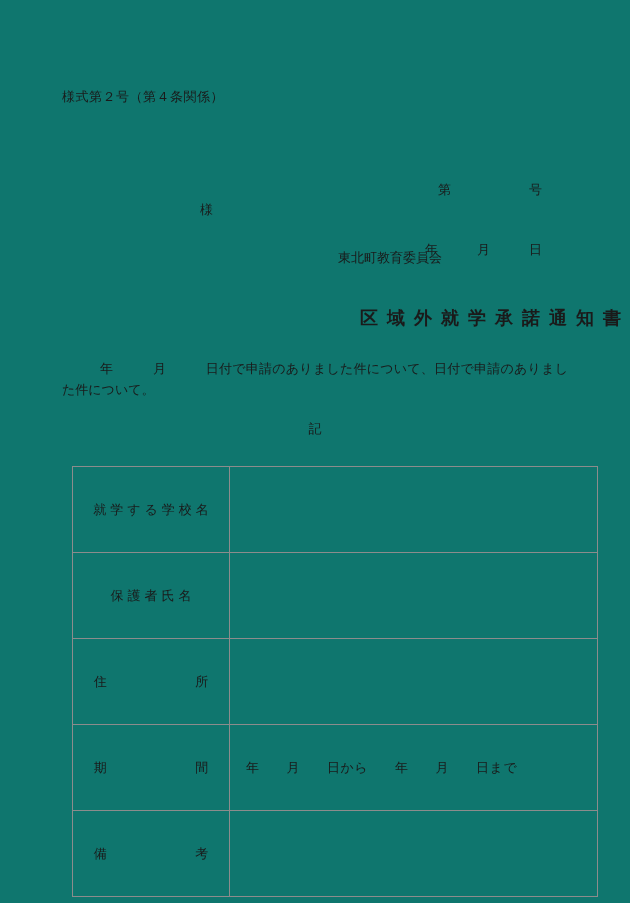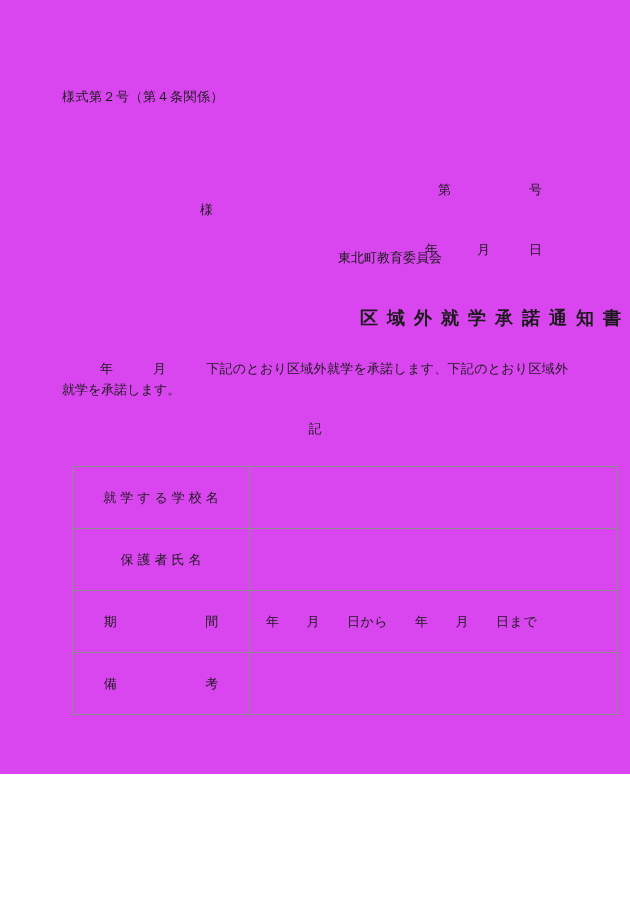--- a/index.html
+++ b/index.html
@@ -7,22 +7,22 @@
     padding: 0;
     background: #ffffff;
   }
   body {
     font-family: "Liberation Serif", "DejaVu Serif", serif;
     color: #1a1a1a;
   }
   #page {
     position: relative;
     width: 630px;
-    height: 774px;
-    background: #d946ef;
+    height: 903px;
+    background: #0f766e;
     overflow: hidden;
   }
 
   
   .form-no {
     position: absolute;
     left: 62px;
     top: 88px;
     font-size: 13px;
     letter-spacing: 0.5px;
@@ -105,25 +105,25 @@
   }
   .form-table td {
     border: 1px solid #8c8c8c;
     height: 53px;
     font-size: 13px;
     padding: 0;
     vertical-align: middle;
   }
   .form-table td.label {
     width: 148px;
-    padding: 0 14px;
+    padding: 0 4px;
   }
   .form-table td.value {
     width: 335px;
-    padding: 4px 16px;
+    padding: 16px 16px;
   }
   .lbl-tracked {
     display: block;
     text-align: center;
     letter-spacing: 4px;
     text-indent: 4px;
     white-space: pre;
   }
   .lbl-plain {
     display: block;
@@ -149,21 +149,21 @@
     <div>第　　　　　　号</div>
     <div>年　　　月　　　日</div>
   </div>
 
   <div class="addressee">様</div>
 
   <div class="issuer">東北町教育委員会</div>
 
   <div class="doc-title">区域外就学承諾通知書</div>
 
-  <div class="body-para">年　　　月　　　下記のとおり区域外就学を承諾します、下記のとおり区域外就学を承諾します。</div>
+  <div class="body-para">年　　　月　　　日付で申請のありました件について、日付で申請のありました件について。</div>
 
   <div class="ki-mark">記</div>
 
   <table class="form-table">
     <tbody>
       <tr>
         <td class="label">
           <span class="lbl-tracked">就学する学校名</span>
         </td>
         <td class="value">
@@ -173,20 +173,28 @@
       <tr>
         <td class="label">
           <span class="lbl-tracked">保護者氏名</span>
         </td>
         <td class="value">
           <span></span>
         </td>
       </tr>
       <tr>
         <td class="label">
+          <span class="lbl-plain">住　　　　　　所</span>
+        </td>
+        <td class="value">
+          <span></span>
+        </td>
+      </tr>
+      <tr>
+        <td class="label">
           <span class="lbl-plain">期　　　　　　間</span>
         </td>
         <td class="value">
           <span class="value-period">年　　月　　日から　　年　　月　　日まで</span>
         </td>
       </tr>
       <tr>
         <td class="label">
           <span class="lbl-plain">備　　　　　　考</span>
         </td>

